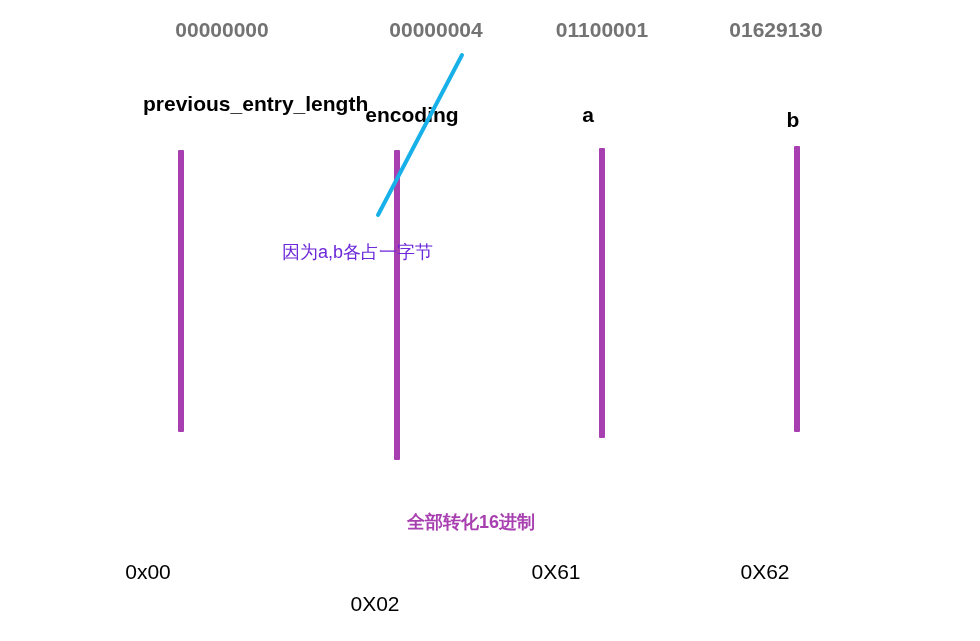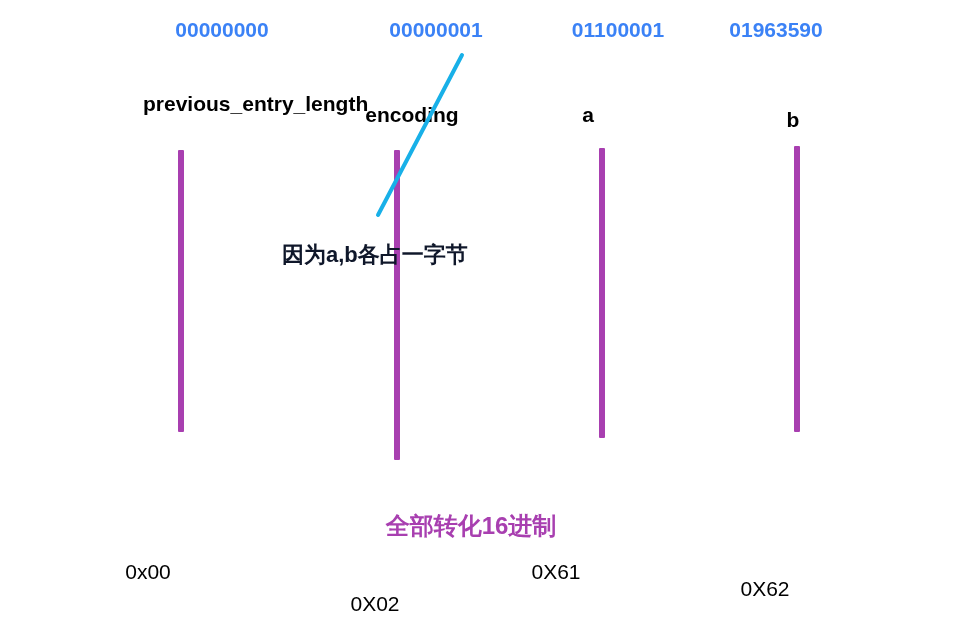--- a/index.html
+++ b/index.html
@@ -15,21 +15,21 @@
     overflow: hidden;
   }
   .canvas {
     position: absolute;
     inset: 0;
   }
   .bit-label {
     position: absolute;
     font-weight: bold;
     font-size: 21px;
-    color: #3b82f6;
+    color: #737373;
     text-align: right;
     white-space: nowrap;
     transform: translateX(-50%);
   }
   .field-label {
     position: absolute;
     font-weight: bold;
     font-size: 21px;
     color: #000000;
     text-align: center;
@@ -47,51 +47,51 @@
   }
   .vbar {
     position: absolute;
     width: 6px;
     background: #a83fb0;
     border-radius: 1px;
     transform: translateX(-50%);
   }
   .note-line {
     position: absolute;
-    font-weight: bold;
-    font-size: 22px;
-    color: #0f172a;
+    font-weight: normal;
+    font-size: 18px;
+    color: #6d28d9;
     white-space: nowrap;
   }
   .convert-note {
     position: absolute;
     font-weight: bold;
-    font-size: 24px;
+    font-size: 18px;
     color: #a83fb0;
     white-space: nowrap;
     transform: translateX(-50%);
   }
   svg.arrow-layer {
     position: absolute;
     left: 0;
     top: 0;
     width: 980px;
     height: 641px;
     pointer-events: none;
   }
 </style>
 </head>
 <body>
 
 <div class="canvas">
 
   <div class="bit-label" style="left:222px; top:18px;">00000000</div>
-  <div class="bit-label" style="left:436px; top:18px;">00000001</div>
-  <div class="bit-label" style="left:602px; top:18px;margin-left:16px;">01100001</div>
-  <div class="bit-label" style="left:776px; top:18px;">01963590</div>
+  <div class="bit-label" style="left:436px; top:18px;">00000004</div>
+  <div class="bit-label" style="left:602px; top:18px;">01100001</div>
+  <div class="bit-label" style="left:776px; top:18px;">01629130</div>
 
   <div class="field-label" style="left:143px; top:92px; transform:none;text-align:center;">previous_entry_length</div>
   <div class="field-label" style="left:412px; top:103px;">encoding</div>
   <div class="field-label" style="left:588px; top:103px;">a</div>
   <div class="field-label" style="left:793px; top:108px;">b</div>
 
   <div class="vbar" style="left:181px; top:150px; height:282px;"></div>
   <div class="vbar" style="left:397px; top:150px; height:310px;"></div>
   <div class="vbar" style="left:602px; top:148px; height:290px;"></div>
   <div class="vbar" style="left:797px; top:146px; height:286px;"></div>
@@ -100,15 +100,15 @@
     <line x1="378" y1="215" x2="462" y2="55" stroke="#18b0e8" stroke-width="4" stroke-linecap="round"></line>
   </svg>
 
   <div class="note-line" style="left:282px; top:240px;">因为a,b各占一字节</div>
 
   <div class="convert-note" style="left:471px; top:510px;">全部转化16进制</div>
 
   <div class="hex-label" style="left:148px; top:560px;">0x00</div>
   <div class="hex-label" style="left:375px; top:592px;">0X02</div>
   <div class="hex-label" style="left:556px; top:560px;">0X61</div>
-  <div class="hex-label" style="left:765px; top:577px;">0X62</div>
+  <div class="hex-label" style="left:765px; top:560px;">0X62</div>
 
 </div>
 
 </body></html>

